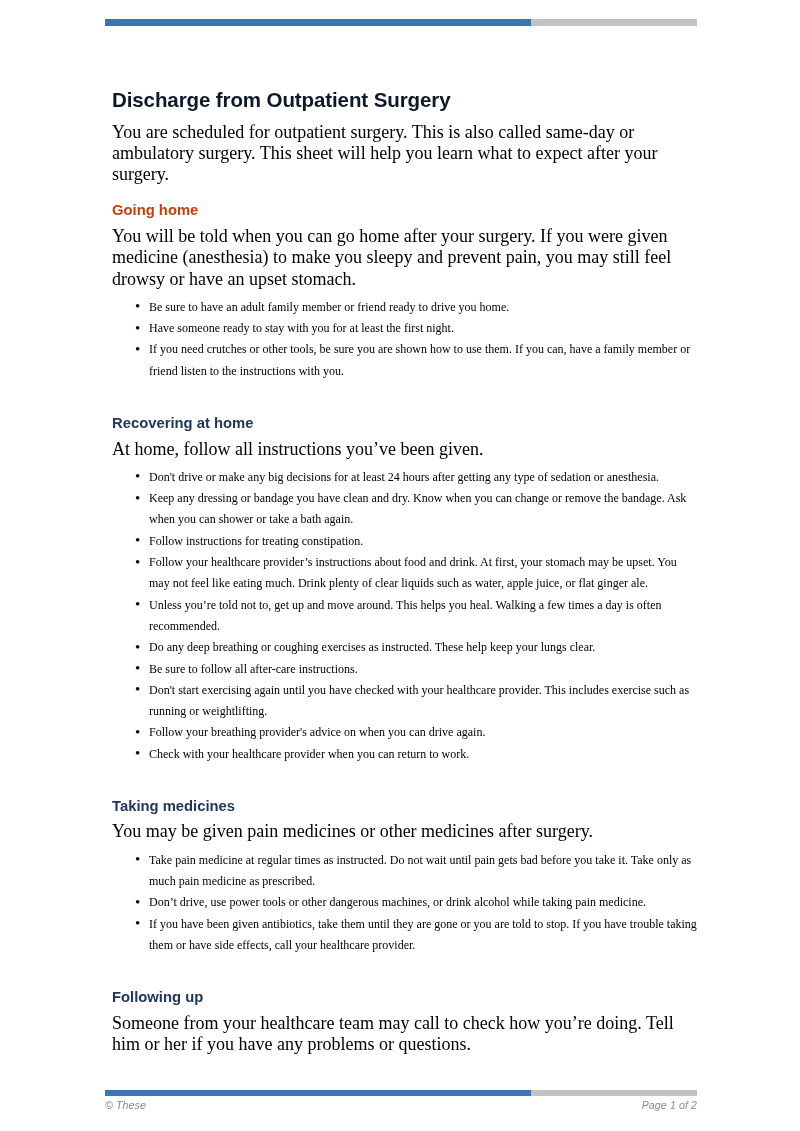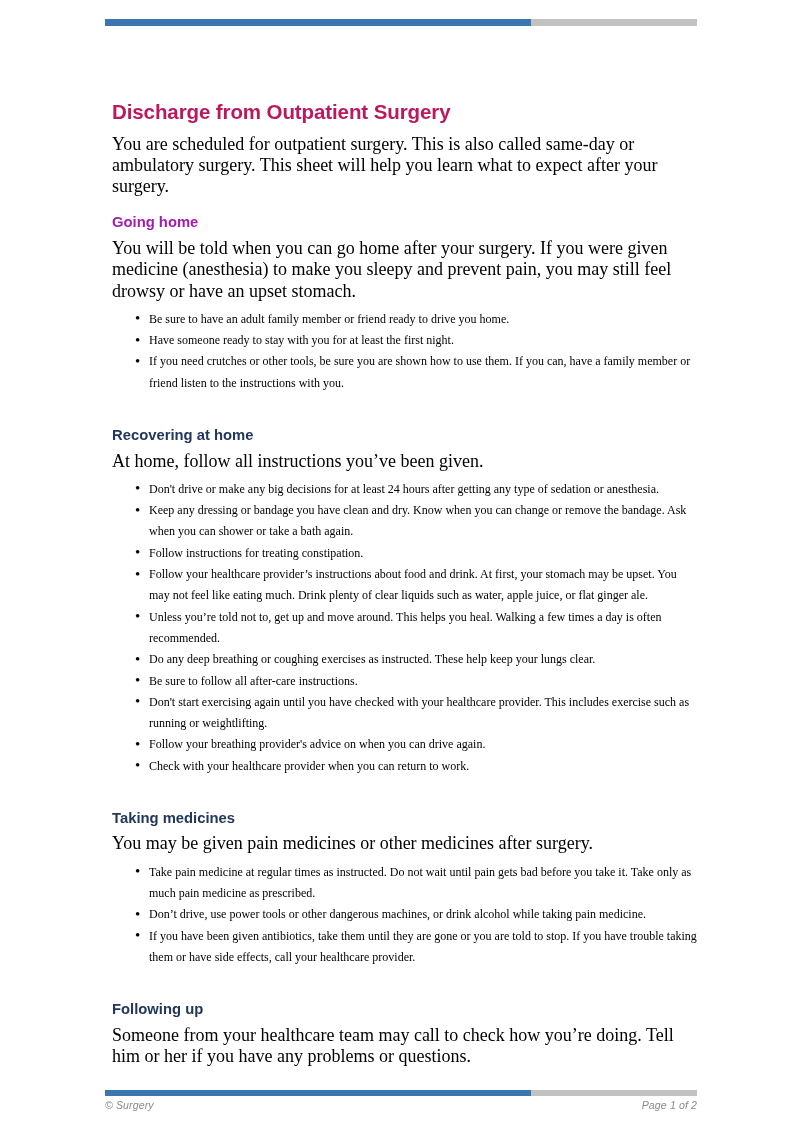--- a/index.html
+++ b/index.html
@@ -128,25 +128,25 @@
 
 <div class="page">
 
   <div class="rule rule-top">
     <div class="seg-blue" style="width: 72%; background: rgb(58, 119, 176);"></div>
     <div class="seg-grey" style="background: rgb(194, 194, 194);"></div>
   </div>
 
   <div class="content">
 
-    <h1 class="doc-title" style="color: #be185d; margin-top: 12px;">Discharge from Outpatient Surgery</h1>
+    <h1 class="doc-title" style="color: #0f172a;">Discharge from Outpatient Surgery</h1>
     <p class="para">You are scheduled for outpatient surgery. This is also called same-day or ambulatory surgery. This sheet will help you learn what to expect after your surgery.</p>
 
     <div class="sect sect-gap-md">
-      <h2 class="section-title" style="color: #a21caf;">Going home</h2>
+      <h2 class="section-title" style="color: #c2410c;">Going home</h2>
       <p class="para">You will be told when you can go home after your surgery. If you were given medicine (anesthesia) to make you sleepy and prevent pain, you may still feel drowsy or have an upset stomach.</p>
       <ul class="bullets">
         <li>Be sure to have an adult family member or friend ready to drive you home.</li>
         <li>Have someone ready to stay with you for at least the first night.</li>
         <li>If you need crutches or other tools, be sure you are shown how to use them. If you can, have a family member or friend listen to the instructions with you.</li>
       </ul>
     </div>
 
     <div class="sect sect-gap-lg">
       <h2 class="section-title" style="color: rgb(33, 55, 92);">Recovering at home</h2>
@@ -181,17 +181,17 @@
     </div>
 
   </div>
 
   <div class="rule rule-bottom">
     <div class="seg-blue" style="width: 72%; background: rgb(58, 119, 176);"></div>
     <div class="seg-grey" style="background: rgb(194, 194, 194);"></div>
   </div>
 
   <div class="footer">
-    <span class="copy" style="color: rgb(138, 138, 138);">© Surgery</span>
+    <span class="copy" style="color: rgb(138, 138, 138);">© These</span>
     <span class="pageno" style="color: rgb(138, 138, 138);">Page 1 of 2</span>
   </div>
 
 </div>
 
 </body></html>

